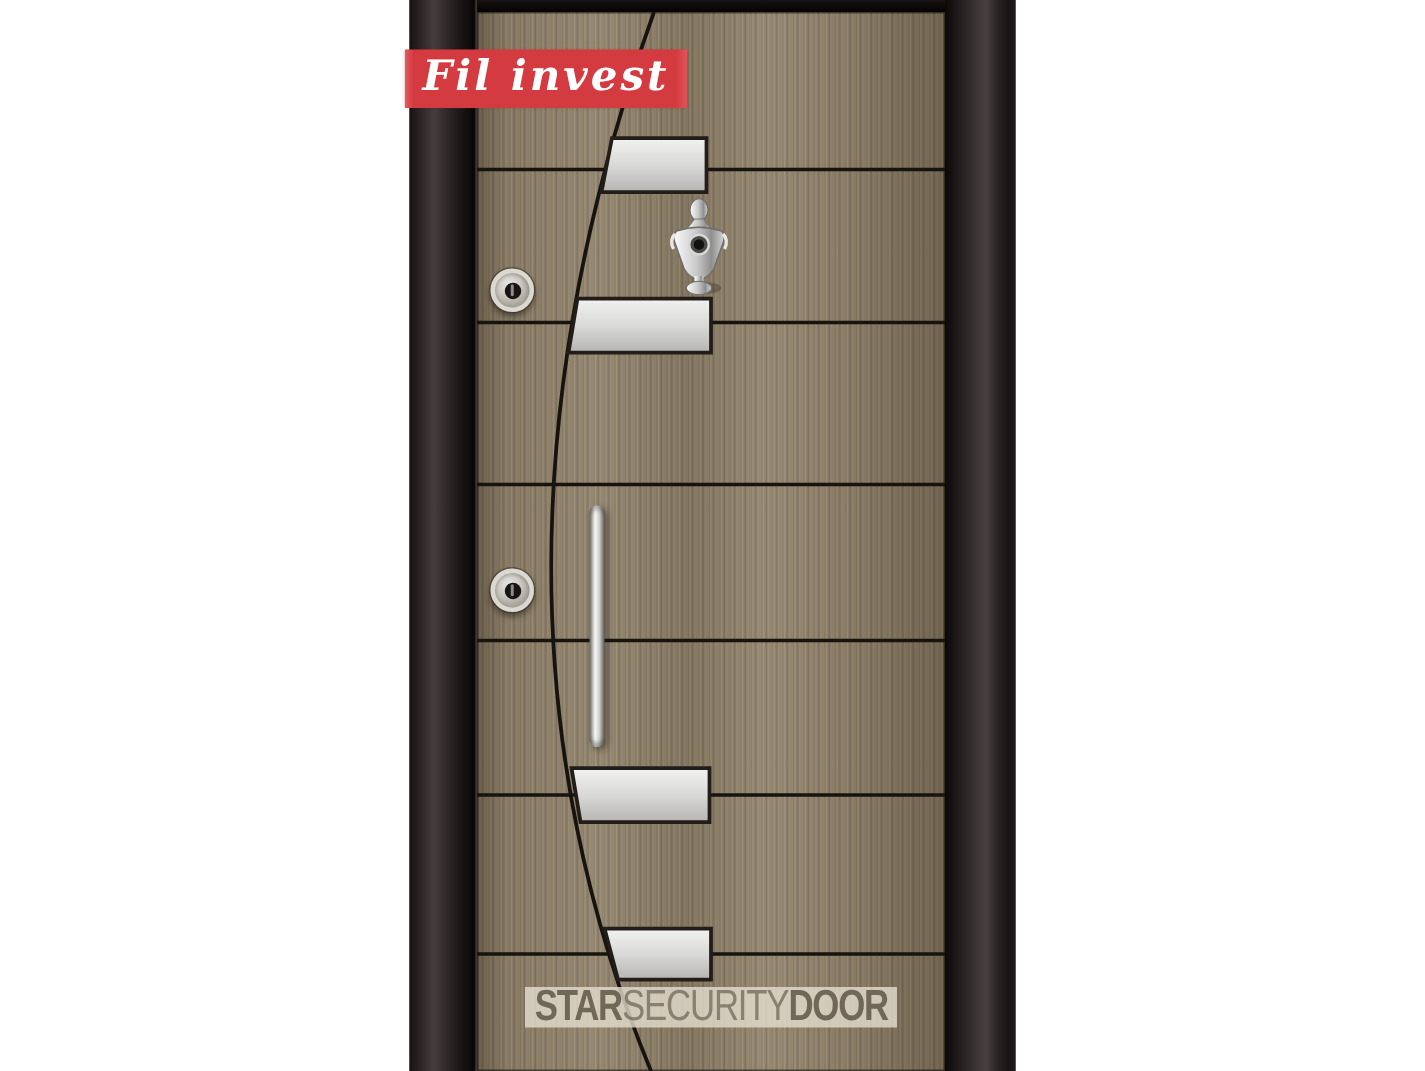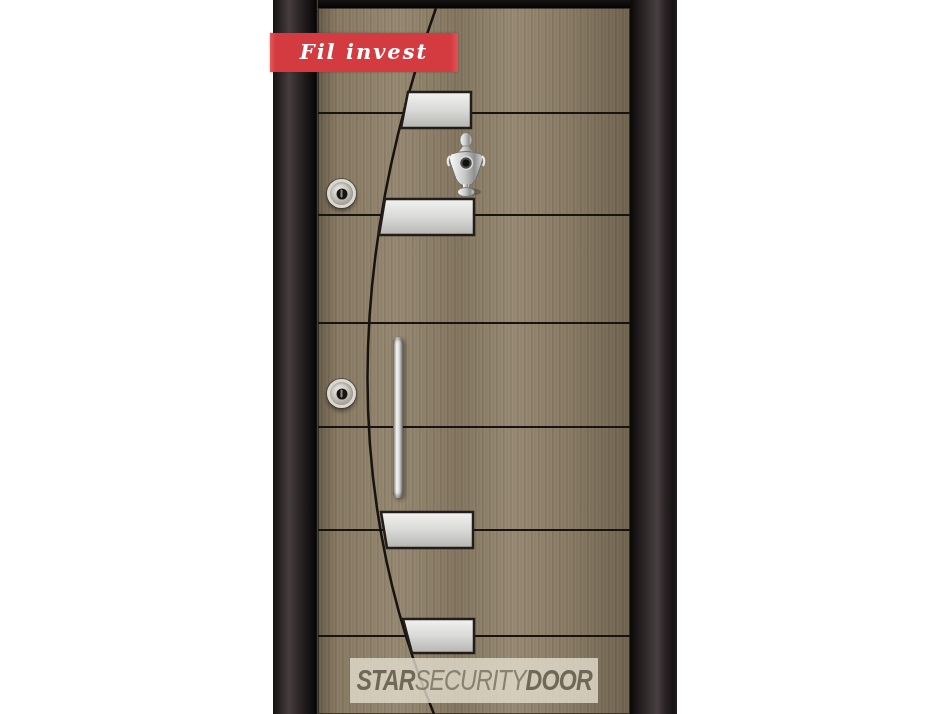--- a/index.html
+++ b/index.html
@@ -76,29 +76,29 @@
 
   
   .badge{
     position:absolute;left:270px;top:33px;width:188px;height:39px;
     background:linear-gradient(90deg,#e35a5e 0%, #d43b40 3%, #d43b40 96%, #e05458 100%);
     display:flex;align-items:center;justify-content:center;
     box-shadow:0 0 2px rgba(120,20,25,0.4);
   }
   .badge-label{
     font-family:"DejaVu Serif", serif;
-    font-style:italic;font-weight:bold;font-size:21px;line-height:1;
+    font-style:italic;font-weight:bold;font-size:28px;line-height:1;
     color:#ffffff;letter-spacing:2px;padding-bottom:3px;
   }
 
   
   .watermark{
-    position:absolute;left:350px;top:658px;width:248px;height:45px;
+    position:absolute;left:350px;top:658px;width:248px;height:27px;
     background:rgba(228,221,206,0.8);
-    display:flex;align-items:center;justify-content:center;overflow:hidden;font-style:italic;
+    display:flex;align-items:center;justify-content:center;overflow:hidden;
   }
   .wm-row{
     display:flex;align-items:baseline;transform:scaleX(0.8);white-space:nowrap;
     font-family:"Liberation Sans", sans-serif;font-size:29px;line-height:1;
     letter-spacing:-1px;
   }
   .wm-bold{font-weight:bold;color:rgba(95,86,71,0.85);}
   .wm-light{font-weight:normal;color:rgba(112,103,87,0.75);}
 </style>
 </head>

